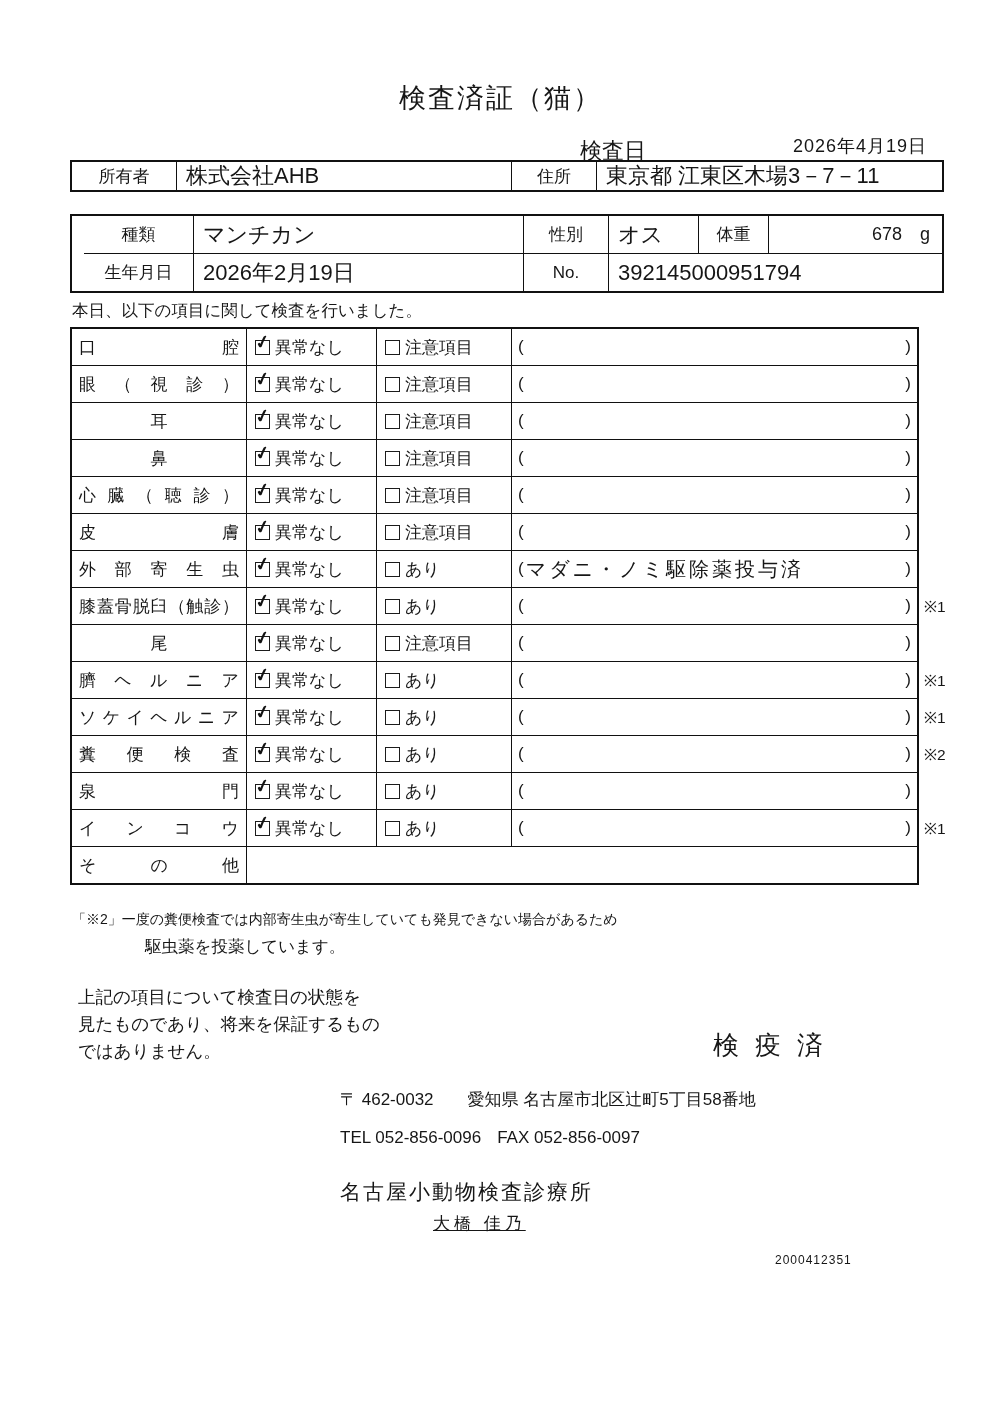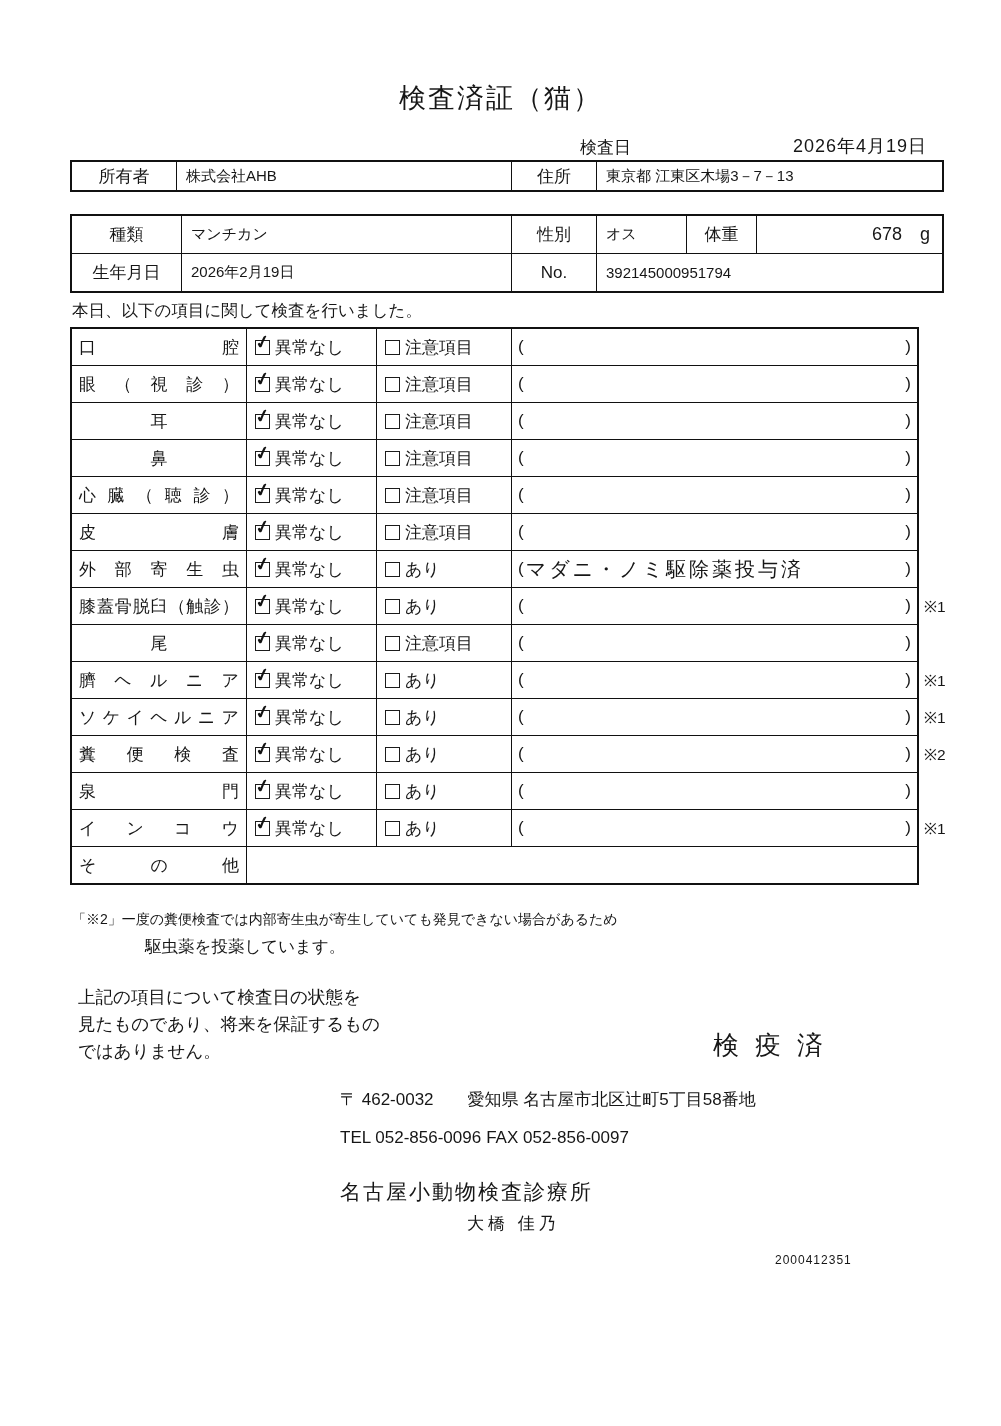--- a/index.html
+++ b/index.html
@@ -2,40 +2,40 @@
 <html><head>
 <meta charset="utf-8">
 <style>
   html,body{margin:0;padding:0;background:#e8e8e8;}
   .page{
     position:relative;width:1001px;height:1426px;background:#ffffff;
     font-family:"Liberation Sans",sans-serif;color:#161616;overflow:hidden;
   }
   .abs{position:absolute;}
   .title{left:0;top:80px;width:100%;text-align:center;font-size:27px;font-weight:500;letter-spacing:2px;}
-  .datelabel{left:580px;top:136px;font-size:17px;}
+  .datelabel{left:580px;top:136px;font-size:22px;}
   .dateval{left:793px;top:134px;font-size:18px;letter-spacing:1px;}
 
   
   .tbl{position:absolute;border:2px solid #111;box-sizing:content-box;}
   .trow{display:flex;position:relative;}
   .bb{border-bottom:1.5px solid #111;}
   .cell{display:flex;align-items:center;border-right:1.5px solid #111;box-sizing:border-box;overflow:hidden;}
   .cell.last{border-right:none;}
   .lab{justify-content:center;font-size:17px;}
-  .val{padding-left:9px;font-size:15px;}
+  .val{padding-left:9px;font-size:22px;}
 
   
   .tblA{left:70px;top:160px;width:870px;}
   .tblA .trow{height:28px;}
   .wA1{width:105px;} .wA2{width:335px;} .wA3{width:85px;} .wA4{flex:1;}
 
   
   .tblB{left:70px;top:214px;width:870px;}
-  .tblB .trow{height:37px;}
+  .tblB .trow{height:37px;margin-left:12px;}
   .wB1{width:110px;} .wB2{width:330px;} .wB3{width:85px;} .wB4{width:90px;} .wB5{width:70px;} .wB6{flex:1;}
   .weightcell{justify-content:flex-end;padding-right:12px;font-size:18px;}
   .weightnum{margin-right:18px;}
 
   .intro{left:72px;top:300px;font-size:16.5px;}
 
   
   .tblC{left:70px;top:327px;width:845px;}
   .tblC .trow{height:36px;}
   .c1{width:175px;padding:0 7px;}
@@ -57,40 +57,40 @@
   .cb .tick{position:absolute;left:-1px;top:-10px;font-size:18px;font-weight:bold;transform:rotate(-12deg);color:#111;}
 
   .fnote1{left:72px;top:884px;font-size:16.5px;}
   .fnote2{left:72px;top:911px;font-size:14px;}
   .fnote3{left:145px;top:936px;font-size:16.5px;}
 
   .disc{left:78px;top:984px;font-size:17.5px;line-height:27px;}
   .stamp{left:713px;top:1028px;font-size:26px;letter-spacing:16px;font-weight:500;white-space:nowrap;}
 
   .addr{left:340px;top:1088px;font-size:17px;display:flex;gap:34px;white-space:nowrap;}
-  .tel{left:340px;top:1128px;font-size:17px;display:flex;gap:5px;white-space:nowrap;}
+  .tel{left:340px;top:1128px;font-size:17px;display:flex;gap:16px;white-space:nowrap;}
   .clinic{left:340px;top:1178px;font-size:21px;letter-spacing:2px;}
-  .vet{left:467px;top:1212px;font-size:17px;letter-spacing:4px;}
+  .vet{left:433px;top:1212px;font-size:17px;letter-spacing:4px;text-decoration:underline;}
   .serial{left:775px;top:1253px;font-size:12px;letter-spacing:1px;}
 </style>
 </head>
 <body>
 
 <div class="page">
 
   <div class="abs title">検査済証（猫）</div>
   <div class="abs datelabel">検査日</div>
   <div class="abs dateval">2026年4月19日</div>
 
   <div class="tbl tblA">
     <div class="trow">
       <div class="cell lab wA1">所有者</div>
       <div class="cell val wA2">株式会社AHB</div>
       <div class="cell lab wA3">住所</div>
-      <div class="cell val wA4 last">東京都 江東区木場3－7－13</div>
+      <div class="cell val wA4 last">東京都 江東区木場3－7－11</div>
     </div>
   </div>
 
   <div class="tbl tblB">
     <div class="trow bb">
       <div class="cell lab wB1">種類</div>
       <div class="cell val wB2">マンチカン</div>
       <div class="cell lab wB3">性別</div>
       <div class="cell val wB4">オス</div>
       <div class="cell lab wB5">体重</div>

